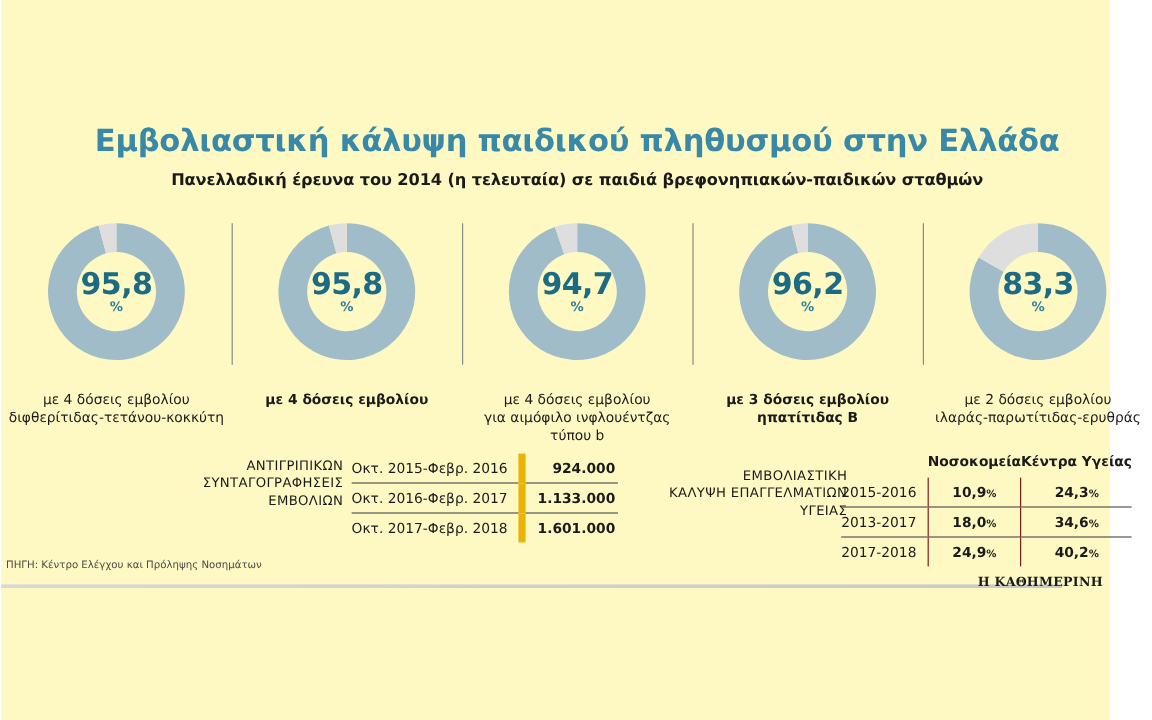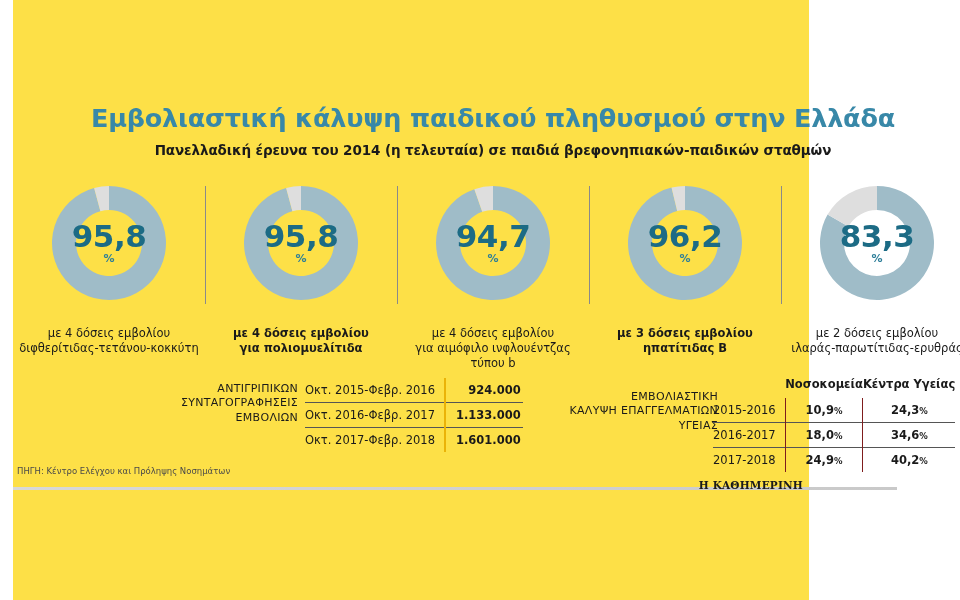--- a/index.html
+++ b/index.html
@@ -3,21 +3,21 @@
 <meta charset="utf-8">
 <style>
   html,body{margin:0;padding:0;}
   body{
     width:960px;height:600px;
     background:#ffffff;
     font-family:"DejaVu Sans","Liberation Sans",sans-serif;
     overflow:hidden;
     position:relative;
   }
-  .sheet{position:absolute;left:13px;top:0;width:796px;height:600px;background:#fde047;}
+  .sheet{position:absolute;left:1px;top:0;width:924px;height:600px;background:#fef9c3;}
 
   
   .title{
     position:absolute;left:0;top:103px;width:960px;
     text-align:center;
     font-size:25.5px;font-weight:bold;
     color:#3888a8;
     letter-spacing:-0.2px;
     white-space:nowrap;
   }
@@ -41,21 +41,21 @@
     width:130px;height:130px;
   }
   .donut-wrap svg{display:block;width:130px;height:130px;}
   .donut-center{
     position:absolute;left:0;top:0;width:130px;height:130px;
     display:flex;flex-direction:column;
     align-items:center;justify-content:center;
     pointer-events:none;
   }
   .donut-value{
-    font-size:31px;font-weight:bold;
+    font-size:25px;font-weight:bold;
     color:#1c6b85;
     line-height:0.95;
     letter-spacing:-0.5px;
   }
   .donut-pct{
     font-size:11px;font-weight:bold;
     color:#2d7e99;
     line-height:1;margin-top:1px;
   }
   .donut-label{
@@ -92,21 +92,21 @@
   }
   .rowline{border-bottom:1px solid #555;}
   .period{
     padding-right:9px !important;
     white-space:nowrap;
     font-size:11.5px;
   }
   .valcell{
     text-align:right;
     font-weight:bold;
-    border-left:2px solid #eab308;
+    border-left:6px solid #eab308;
     padding-left:10px !important;
     padding-right:2px !important;
     white-space:nowrap;
     font-size:13px;
   }
   .valcell2{
     text-align:center;
     font-weight:bold;
     border-left:1px solid #7f1d1d;
     white-space:nowrap;
@@ -186,21 +186,20 @@
             <path d="M 65 8 A 57 57 0 1 1 50.13203414147584 9.973246586503393 L 56.39223029243338 33.142405918501964 A 33 33 0 1 0 65 32 Z" fill="#9fbcc8"></path>
             <path d="M 50.13203414147584 9.973246586503393 A 57 57 0 0 1 64.99999999999999 8 L 65 32 A 33 33 0 0 0 56.39223029243338 33.142405918501964 Z" fill="#dedede"></path>
           </svg>
           <div class="donut-center">
             <div class="donut-value">95,8</div>
             <div class="donut-pct">%</div>
           </div>
         </div>
         <div class="donut-label bold">
           <div>με 4 δόσεις εμβολίου</div>
-          <div>για πολιομυελίτιδα</div>
         </div>
       </div>
       <div class="donut-cell" style="left: 384px;">
         <div class="donut-wrap">
           <svg viewBox="0 0 130 130">
             <path d="M 65 8 A 57 57 0 1 1 46.36738230966829 11.13140471475112 L 54.21269502138691 33.812918519066436 A 33 33 0 1 0 65 32 Z" fill="#9fbcc8"></path>
             <path d="M 46.36738230966829 11.13140471475112 A 57 57 0 0 1 64.99999999999999 8 L 65 32 A 33 33 0 0 0 54.21269502138691 33.812918519066436 Z" fill="#dedede"></path>
           </svg>
           <div class="donut-center">
             <div class="donut-value">94,7</div>
@@ -283,21 +282,21 @@
             <td class="colhead noline"></td>
             <td class="colhead noline">Νοσοκομεία</td>
             <td class="colhead noline">Κέντρα Υγείας</td>
           </tr>
           <tr class="rowline">
             <td class="period">2015-2016</td>
             <td class="valcell2"><span>10,9</span><span class="pctsm">%</span></td>
             <td class="valcell2"><span>24,3</span><span class="pctsm">%</span></td>
           </tr>
           <tr class="rowline">
-            <td class="period">2016-2017</td>
+            <td class="period">2013-2017</td>
             <td class="valcell2"><span>18,0</span><span class="pctsm">%</span></td>
             <td class="valcell2"><span>34,6</span><span class="pctsm">%</span></td>
           </tr>
           <tr>
             <td class="period">2017-2018</td>
             <td class="valcell2"><span>24,9</span><span class="pctsm">%</span></td>
             <td class="valcell2"><span>40,2</span><span class="pctsm">%</span></td>
           </tr>
         </tbody>
     </table>

